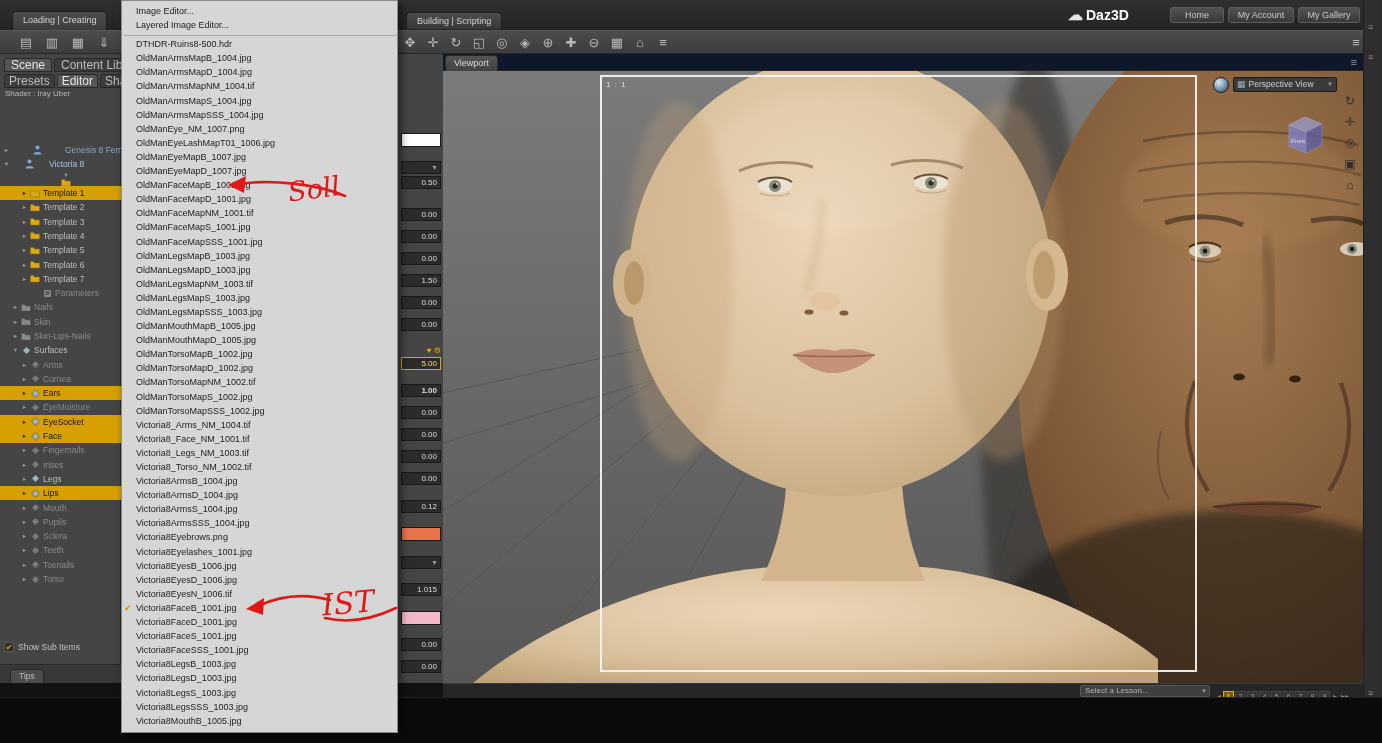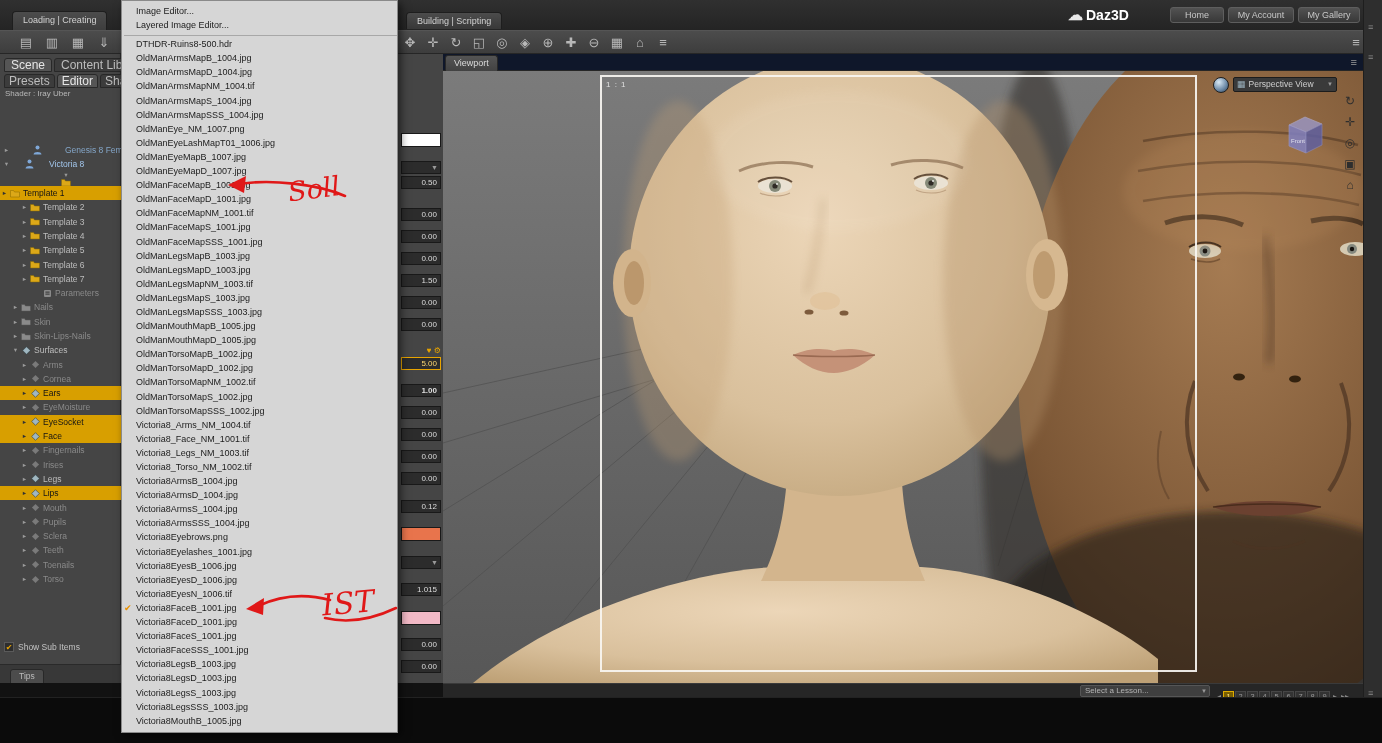--- a/index.html
+++ b/index.html
@@ -173,21 +173,21 @@
         </div>
         <div class="tree-row normal" style="padding-left: 11px; flex-direction: column;">
           <span class="expander">▼</span>
           <span class="tree-icon">
             <svg width="10" height="9" viewBox="0 0 10 9">
               <path d="M0.5 2 L0.5 8 L9.5 8 L9.5 3 L4.5 3 L3.5 1.5 L0.5 1.5 Z" fill="#dca818" stroke="#8a6a00" stroke-width="0.5"></path>
             </svg>
           </span>
           <span class="tree-label">Default Templates</span>
         </div>
-        <div class="tree-row selected" style="">
+        <div class="tree-row selected" style="padding-left: 20px;">
           <span class="expander">►</span>
           <span class="tree-icon">
             <svg width="10" height="9" viewBox="0 0 10 9">
               <path d="M0.5 2 L0.5 8 L9.5 8 L9.5 3 L4.5 3 L3.5 1.5 L0.5 1.5 Z" fill="#dca818" stroke="#8a6a00" stroke-width="0.5"></path>
             </svg>
           </span>
           <span class="tree-label">Template 1</span>
         </div>
         <div class="tree-row normal" style="padding-left: 20px;">
           <span class="expander">►</span>

